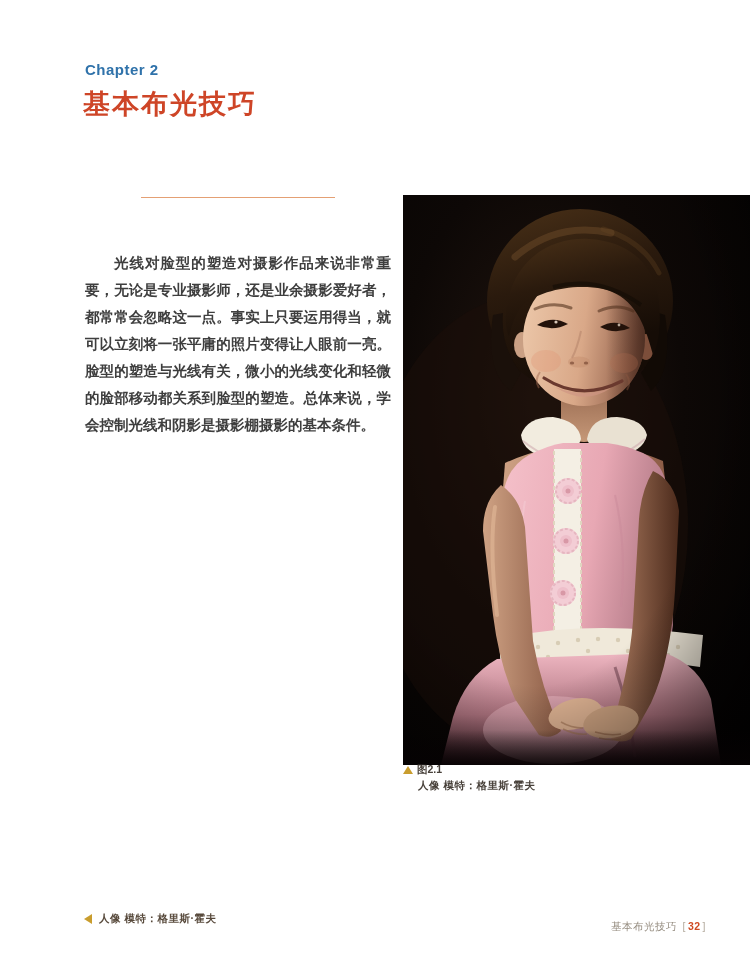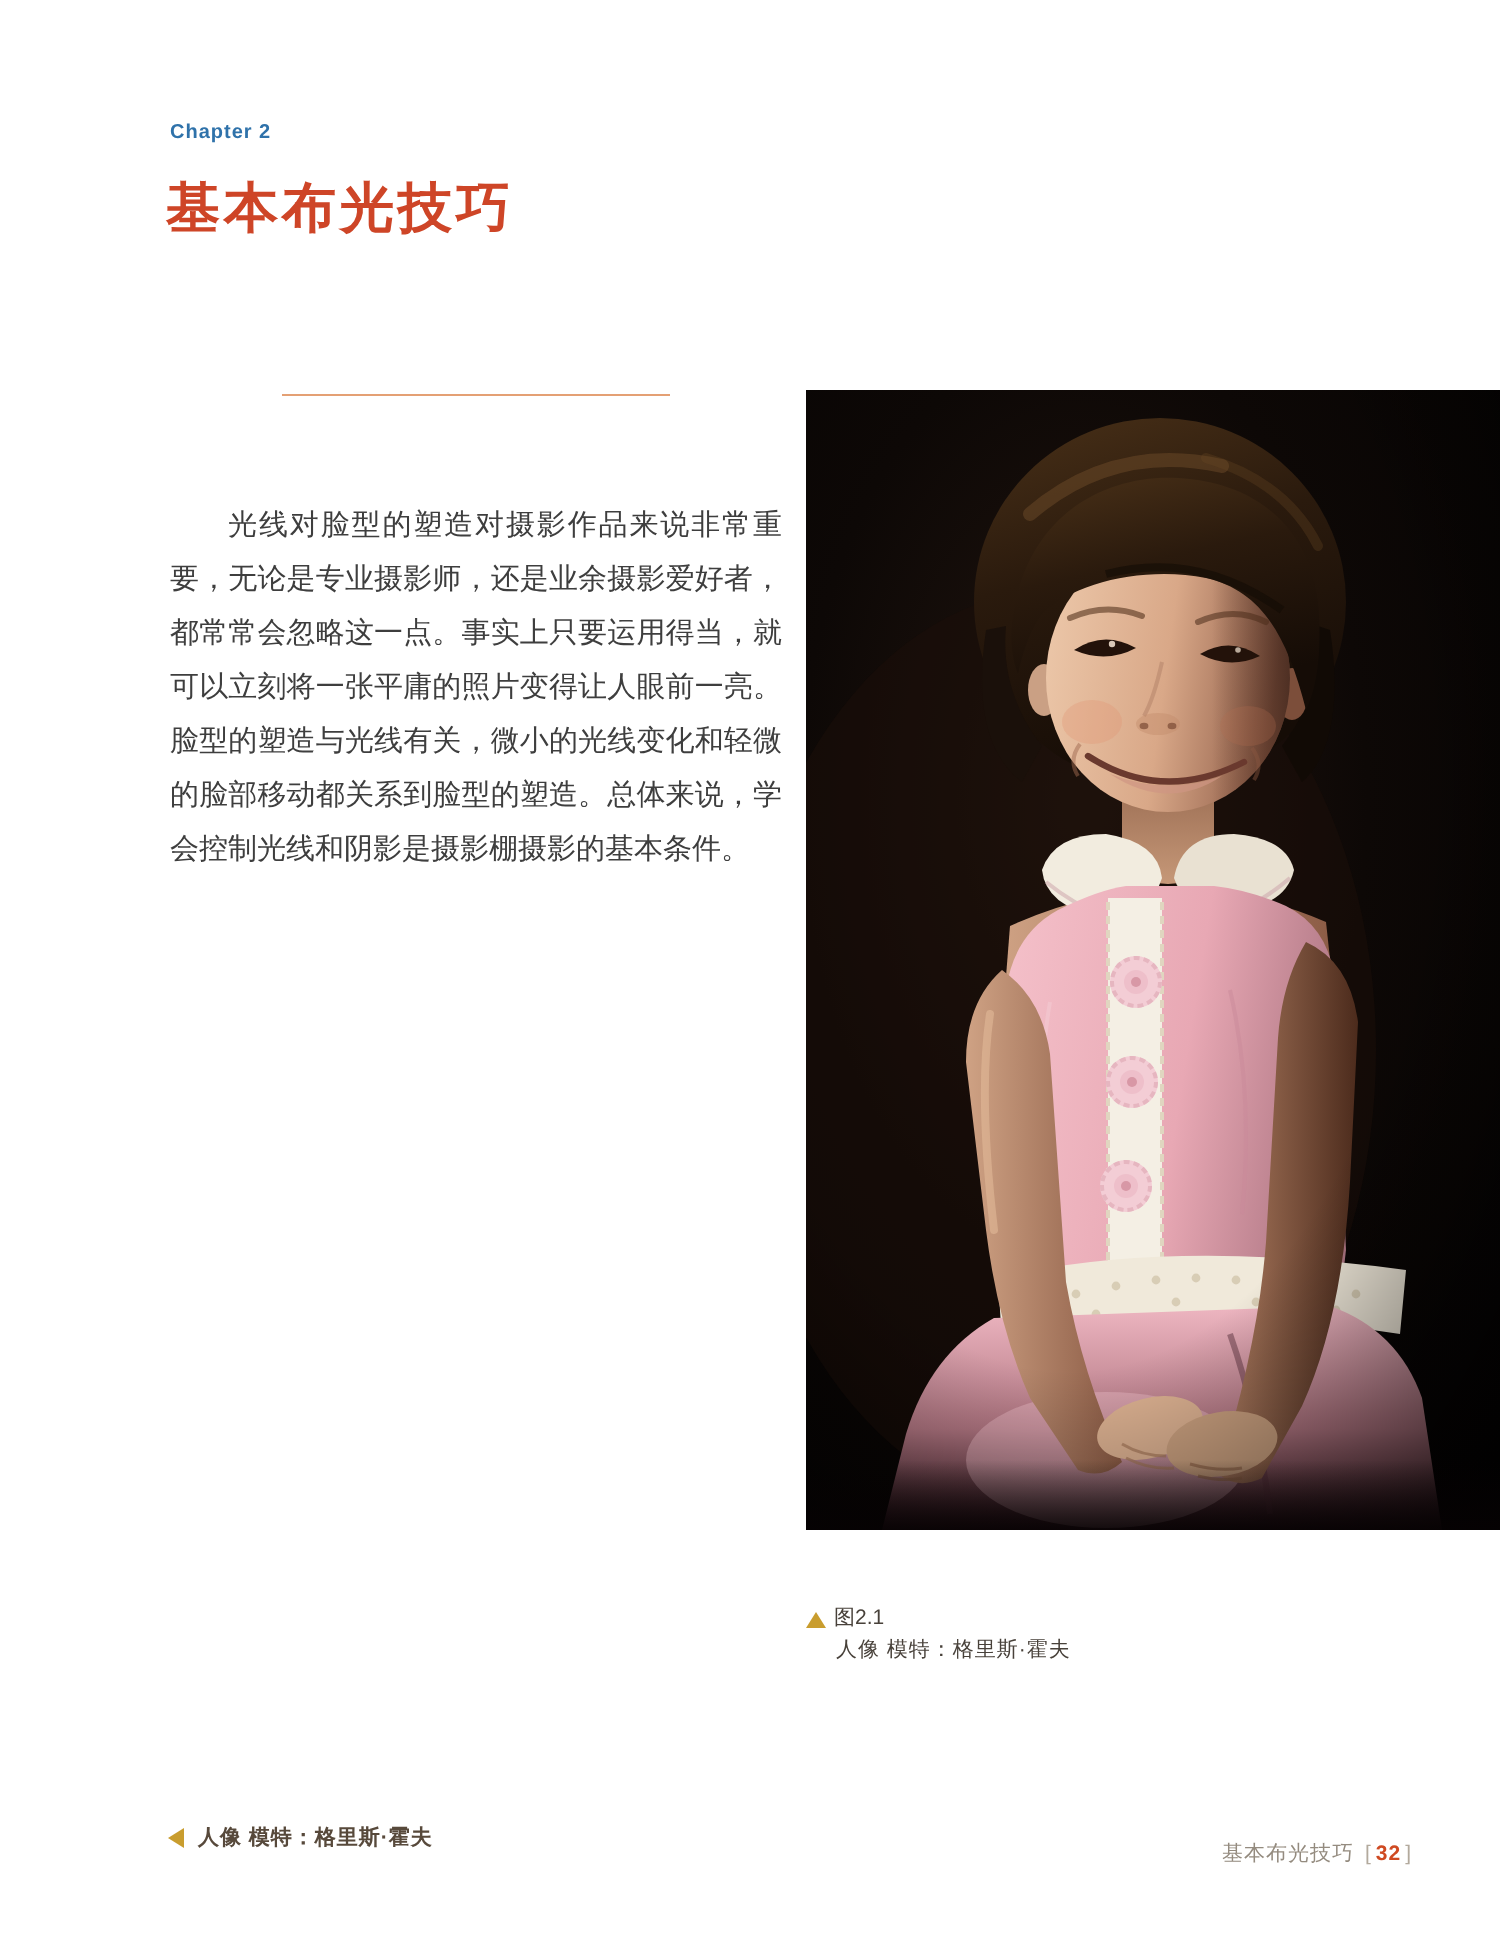--- a/index.html
+++ b/index.html
@@ -3,49 +3,49 @@
 <meta charset="utf-8">
 <style>
   html,body{margin:0;padding:0;}
   body{
     width:750px;height:976px;position:relative;background:#ffffff;
     font-family:"Liberation Sans","DejaVu Sans",sans-serif;
     overflow:hidden;
   }
   .chapter-label{
     position:absolute;left:85px;top:61px;
-    font-size:10px;font-weight:bold;color:#2f72aa;letter-spacing:.5px;
+    font-size:15px;font-weight:bold;color:#2f72aa;letter-spacing:.5px;
   }
   .chapter-title{
     position:absolute;left:83px;top:86px;margin:0;
     font-size:27px;font-weight:bold;color:#ce4527;letter-spacing:2px;
     font-family:"DejaVu Sans","Liberation Sans",sans-serif;
   }
   .section-head{
     position:absolute;left:85px;top:190px;width:306px;text-align:center;
   }
   .section-heading{
     font-size:20px;font-weight:bold;color:#df552b;letter-spacing:5px;line-height:22px;
   }
   .heading-rule{
     width:194px;height:1px;background:#e4a074;margin:7px auto 0;
   }
   .body-text{
     position:absolute;left:85px;top:250px;width:306px;
     font-size:14.5px;line-height:27px;color:#3e3e3e;text-align:justify;
   }
-  .body-text p{margin:0 0 11px;text-indent:2em;}
+  .body-text p{margin:0 0 11px;text-indent:2em;font-weight:bold;}
   .photo{
     position:absolute;left:403px;top:195px;width:347px;height:570px;margin:0;
     background:#070404;
   }
   .photo svg{display:block;}
   .fig-caption{
-    position:absolute;left:403px;top:802px;
-    font-size:10.5px;font-weight:normal;color:#48413a;line-height:15px;text-align:center;
+    position:absolute;left:403px;top:762px;
+    font-size:10.5px;font-weight:bold;color:#48413a;line-height:15px;text-align:center;
   }
   .cap-row{display:flex;align-items:center;gap:4px;}
   .tri-up{
     width:0;height:0;display:inline-block;
     border-left:5px solid transparent;border-right:5px solid transparent;
     border-bottom:8px solid #c99d2e;
   }
   .cap-text{margin-left:15px;margin-top:1px;letter-spacing:.5px;}
   .footer-left{
     position:absolute;left:84px;top:912px;

